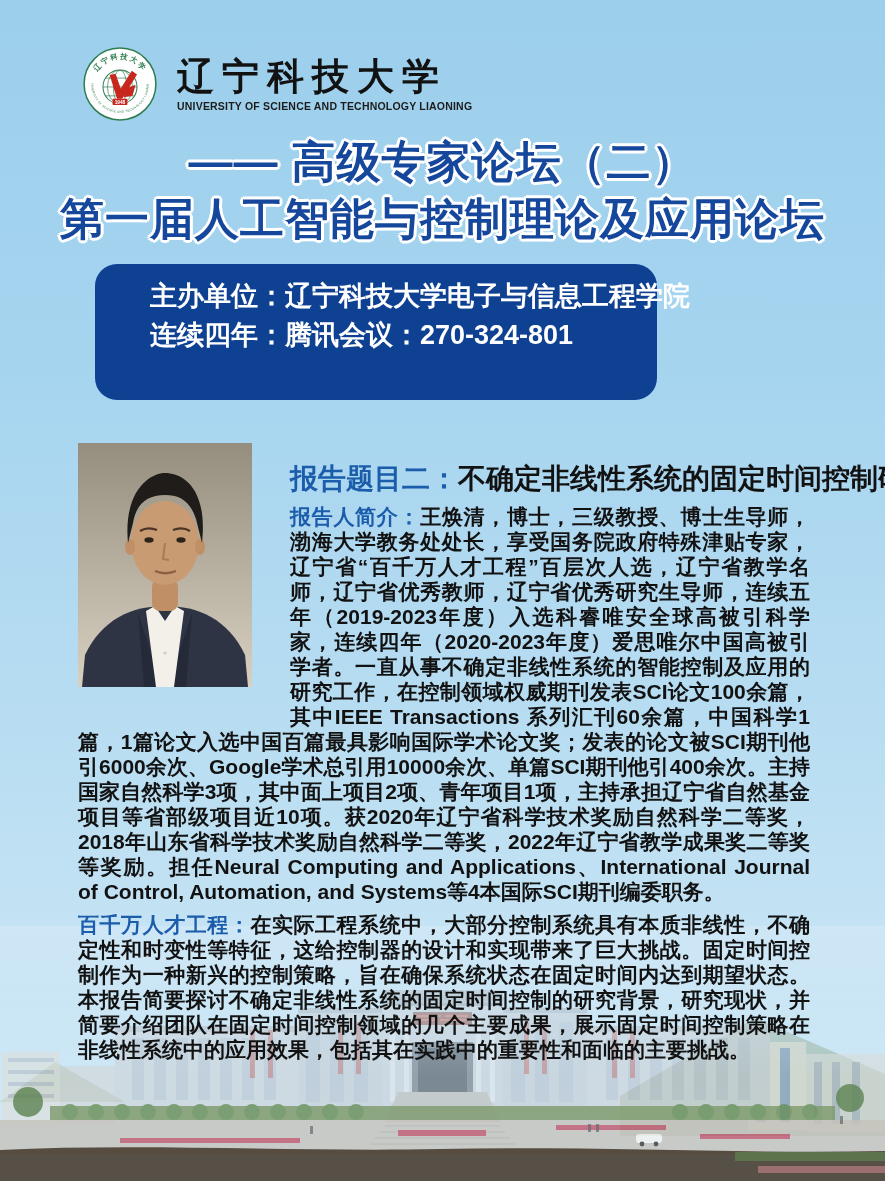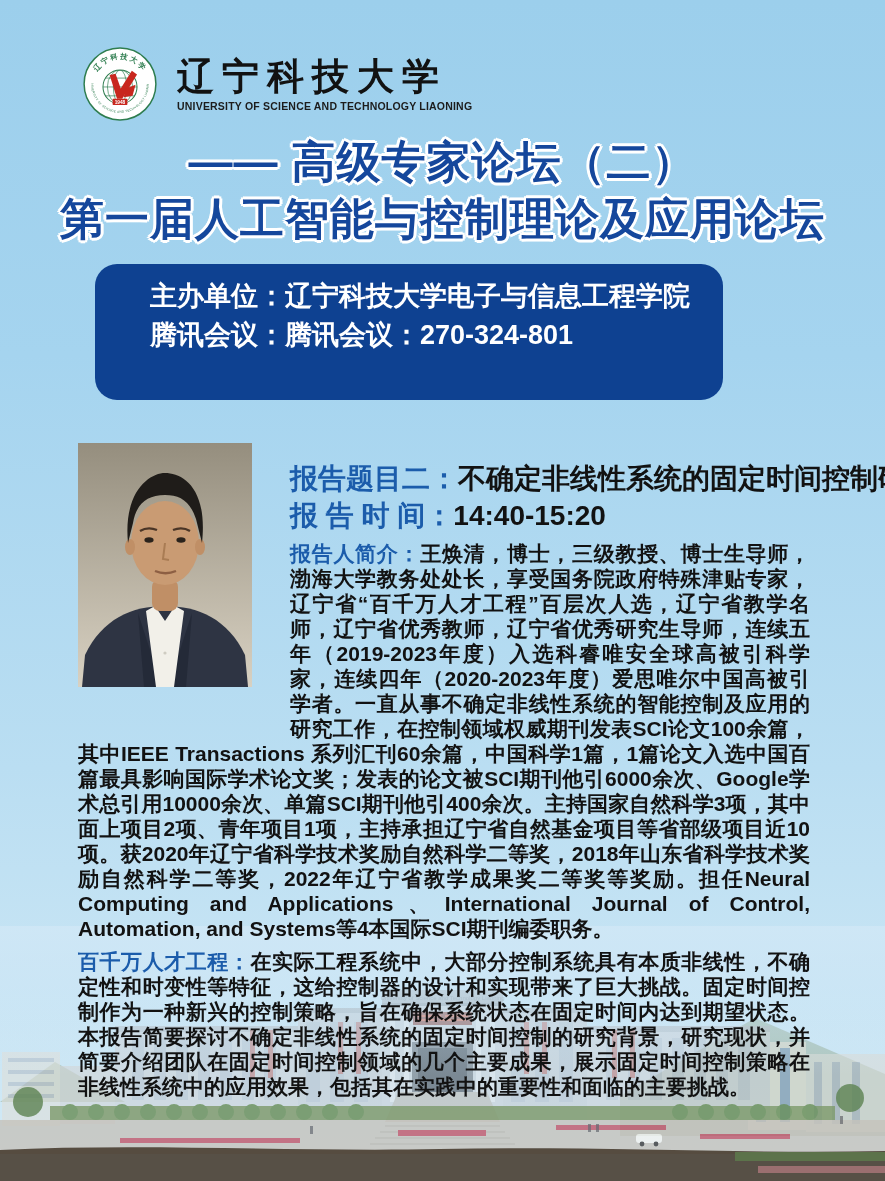--- a/index.html
+++ b/index.html
@@ -20,21 +20,21 @@
   
   .title-block{position:absolute;top:133px;left:0;width:885px;text-align:center;}
   .title-line{
     font-size:44px;line-height:57px;font-weight:900;color:#15479c;letter-spacing:1px;white-space:nowrap;
     text-shadow:3px 0 0 #fff,-3px 0 0 #fff,0 3px 0 #fff,0 -3px 0 #fff,
                 2px 2px 0 #fff,-2px 2px 0 #fff,2px -2px 0 #fff,-2px -2px 0 #fff;
   }
 
   
   .info-box{
-    position:absolute;left:95px;top:264px;width:628px;height:136px;border-radius:22px;
+    position:absolute;left:95px;top:264px;width:562px;height:136px;border-radius:22px;
     background:#0e4191;box-sizing:border-box;padding:13px 0 0 55px;
   }
   .info-row{font-size:27px;line-height:39px;font-weight:bold;color:#ffffff;white-space:nowrap;}
 
   
   .main{position:absolute;left:78px;top:443px;width:732px;color:#121212;}
   .photo{
     float:left;width:174px;height:244px;margin:0 38px 30px 0;
   }
   .row{font-size:28px;line-height:25px;font-weight:bold;white-space:nowrap;}
@@ -239,21 +239,21 @@
       </div>
     </div>
 
     <div class="title-block">
       <div class="title-line">—— 高级专家论坛（二）</div>
       <div class="title-line">第一届人工智能与控制理论及应用论坛</div>
     </div>
 
     <div class="info-box">
       <div class="info-row"><span>主办单位：</span><span>辽宁科技大学电子与信息工程学院</span></div>
-      <div class="info-row"><span>腾讯会议：</span><span>腾讯会议：270-324-801</span></div>
+      <div class="info-row"><span>连续四年：</span><span>腾讯会议：270-324-801</span></div>
     </div>
 
     <div class="main">
 
       <svg class="photo" viewBox="0 0 174 244">
         <defs>
           <linearGradient id="photoBg" x1="0" y1="0" x2="0" y2="1">
             <stop offset="0" stop-color="#958e7e"></stop>
             <stop offset="1" stop-color="#d8d1c2"></stop>
           </linearGradient>
@@ -276,21 +276,20 @@
 
         <path d="M62,88 C67,85 74,85 79,87" stroke="#4a3526" stroke-width="2.4" fill="none"></path>
         <path d="M95,87 C100,85 107,85 112,88" stroke="#4a3526" stroke-width="2.4" fill="none"></path>
         <ellipse cx="71" cy="97" rx="4.6" ry="2.8" fill="#2a221b"></ellipse>
         <ellipse cx="103" cy="97" rx="4.6" ry="2.8" fill="#2a221b"></ellipse>
         <path d="M87,100 L85,116 L91,117" stroke="#a97c54" stroke-width="2" fill="none"></path>
         <path d="M77,128 C84,131 91,131 98,128" stroke="#8d5f43" stroke-width="2.4" fill="none"></path>
       </svg>
 
       <div class="row row1"><span class="lbl">报告题目二：</span><span>不确定非线性系统的固定时间控制研究进展</span></div>
-      <div class="row row2"><span class="lbl">报 告 时 间：</span><span>14:40-15:20</span></div>
 
       <p class="para bio"><span class="lbl">报告人简介：</span><span>王焕清，博士，三级教授、博士生导师，渤海大学教务处处长，享受国务院政府特殊津贴专家，辽宁省“百千万人才工程”百层次人选，辽宁省教学名师，辽宁省优秀教师，辽宁省优秀研究生导师，连续五年（2019-2023年度）入选科睿唯安全球高被引科学家，连续四年（2020-2023年度）爱思唯尔中国高被引学者。一直从事不确定非线性系统的智能控制及应用的研究工作，在控制领域权威期刊发表SCI论文100余篇，其中IEEE Transactions 系列汇刊60余篇，中国科学1篇，1篇论文入选中国百篇最具影响国际学术论文奖；发表的论文被SCI期刊他引6000余次、Google学术总引用10000余次、单篇SCI期刊他引400余次。主持国家自然科学3项，其中面上项目2项、青年项目1项，主持承担辽宁省自然基金项目等省部级项目近10项。获2020年辽宁省科学技术奖励自然科学二等奖，2018年山东省科学技术奖励自然科学二等奖，2022年辽宁省教学成果奖二等奖等奖励。担任Neural Computing and Applications、International Journal of Control, Automation, and Systems等4本国际SCI期刊编委职务。</span></p>
 
       <p class="para abstract"><span class="lbl">百千万人才工程：</span><span>在实际工程系统中，大部分控制系统具有本质非线性，不确定性和时变性等特征，这给控制器的设计和实现带来了巨大挑战。固定时间控制作为一种新兴的控制策略，旨在确保系统状态在固定时间内达到期望状态。本报告简要探讨不确定非线性系统的固定时间控制的研究背景，研究现状，并简要介绍团队在固定时间控制领域的几个主要成果，展示固定时间控制策略在非线性系统中的应用效果，包括其在实践中的重要性和面临的主要挑战。</span></p>
     </div>
 
   </div>
 </div>
 
 </body></html>

